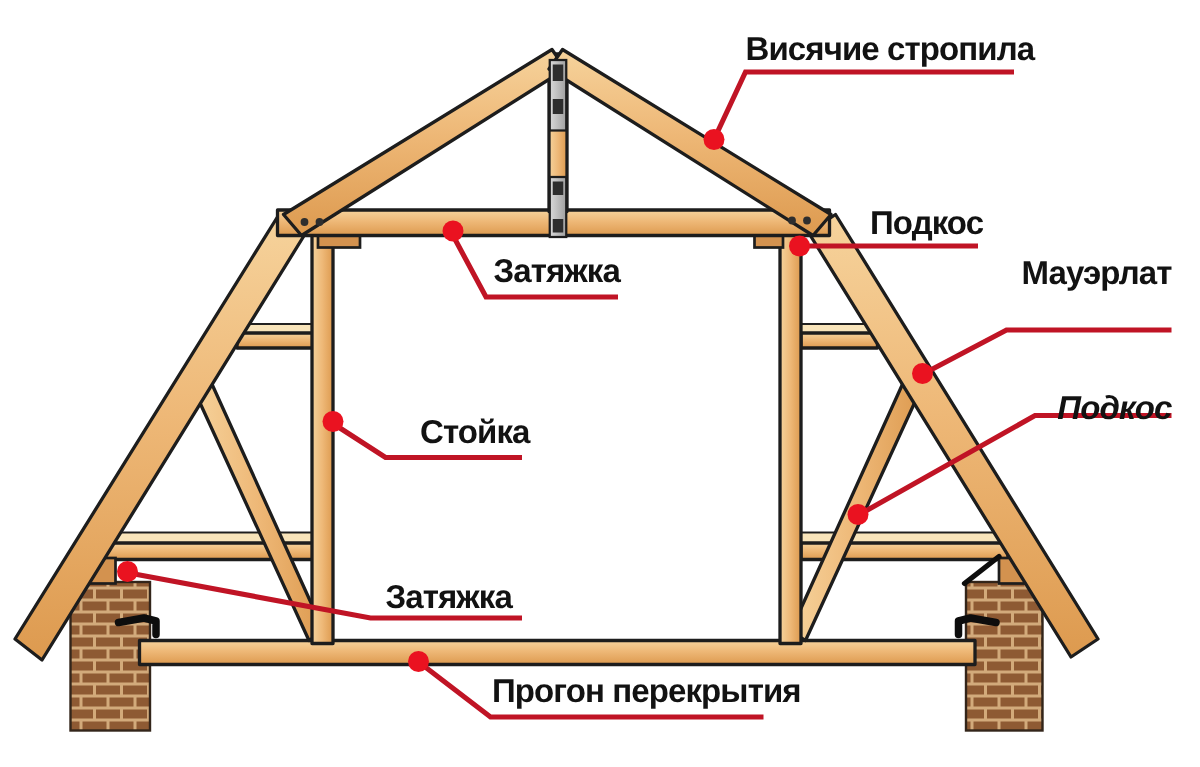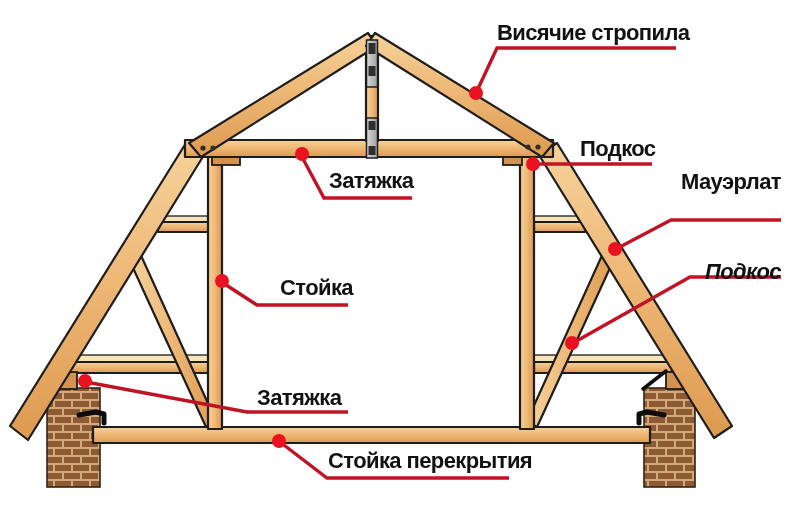--- a/index.html
+++ b/index.html
@@ -173,14 +173,14 @@
   </div>
 
   <div class="lbl right" style="right:19px;top:260px;font-style:italic;">Подкос</div>
 
   <div class="lbl" style="left:280px;top:276px;">Стойка</div>
 
   <div class="lbl" style="left:329px;top:169px;">Затяжка</div>
 
   <div class="lbl" style="left:257px;top:386px;">Затяжка</div>
 
-  <div class="lbl" style="left:328px;top:449px;">Стойка перекрытия</div>
+  <div class="lbl" style="left:328px;top:449px;">Прогон перекрытия</div>
 </div>
 
 </body></html>

